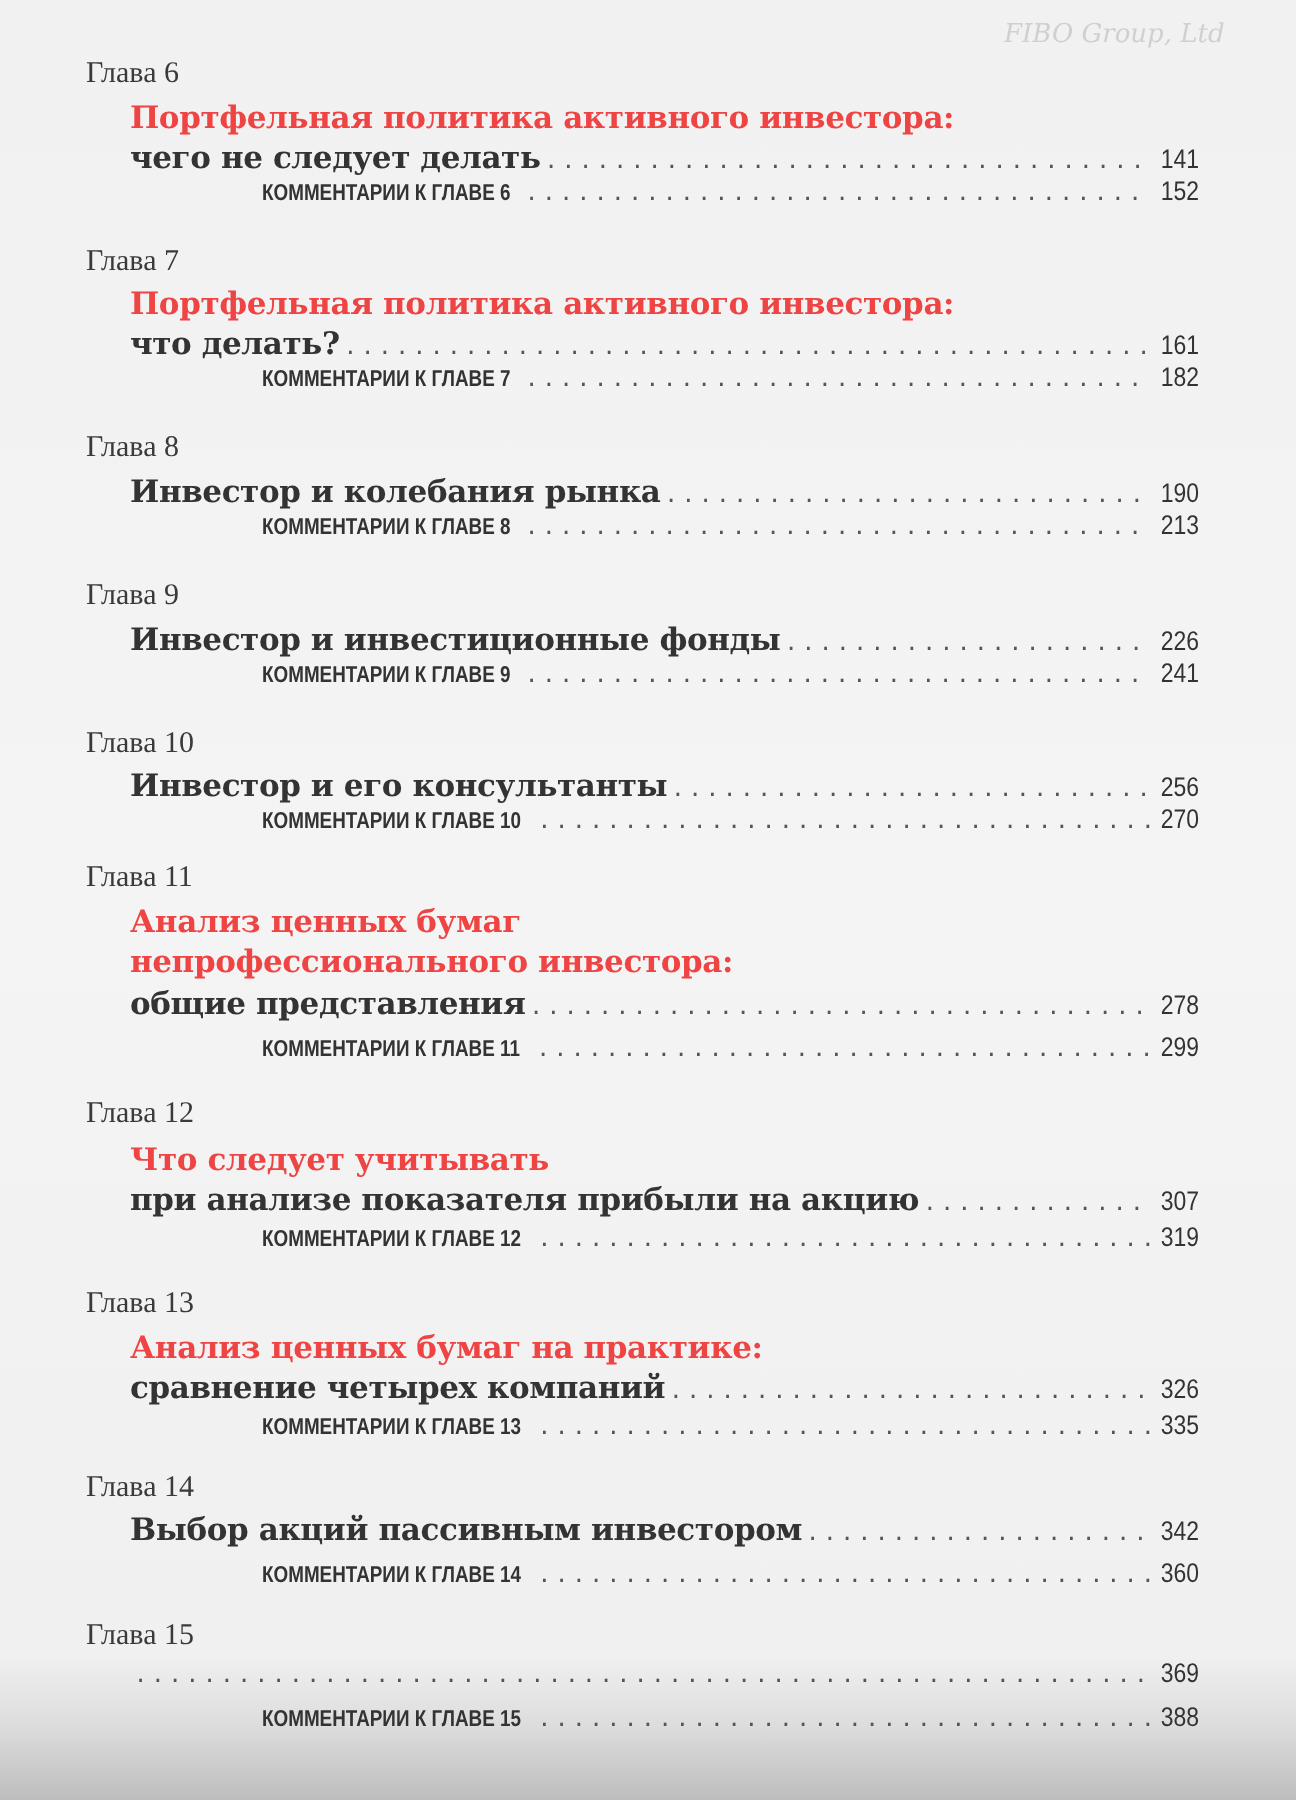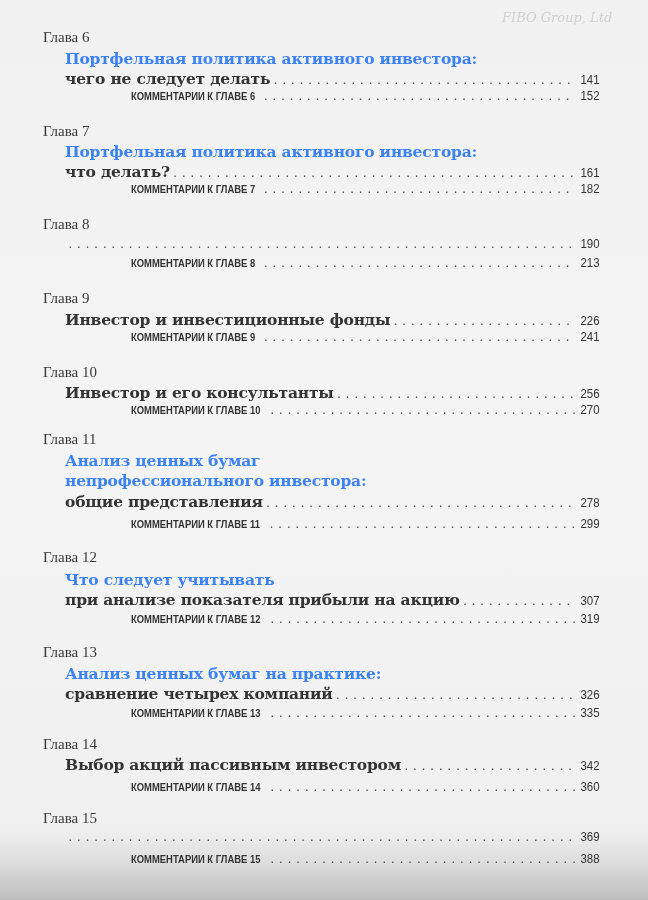--- a/index.html
+++ b/index.html
@@ -3,21 +3,21 @@
 <meta charset="utf-8">
 <style>
   html, body { margin:0; padding:0; }
   body {
     width:648px; height:900px; overflow:hidden; position:relative;
     background: linear-gradient(180deg,#f1f1f1 0%,#f4f4f4 50%,#f0f0f0 92%,#dcdcdc 96%,#bdbdbd 100%);
     font-family:"DejaVu Serif", serif; color:#2e2e2e;
   }
   .ghost { position:absolute; color:#d0d0d0; font-size:13px; font-family:"DejaVu Serif", serif; font-style:italic; }
   .chap { position:absolute; left:43px; font-size:13.5px; color:#3a3a3a; font-family:"Liberation Serif", serif; font-size:15px; }
-  .title { position:absolute; left:65px; font-size:15.5px; font-weight:bold; color:#3b82f6; font-family:"DejaVu Serif", serif; letter-spacing:-0.2px; white-space:nowrap; }
+  .title { position:absolute; left:65px; font-size:15.5px; font-weight:bold; color:#ef4444; font-family:"DejaVu Serif", serif; letter-spacing:-0.2px; white-space:nowrap; }
   .row { position:absolute; display:flex; align-items:baseline; right:48px; }
   .row .txt { white-space:nowrap; }
   .row .dots { flex:1; overflow:hidden; white-space:nowrap; color:#555; font-family:"DejaVu Sans Mono", monospace; font-size:11px; letter-spacing:2px; margin:0 2px; }
   .row .pg { font-family:"Liberation Sans", sans-serif; font-size:13.5px; color:#333; transform:scaleX(0.85); transform-origin:right; white-space:nowrap; }
   .row.t { left:65px; }
   .row.t .txt { font-family:"DejaVu Serif", serif; font-weight:bold; font-size:15.5px; letter-spacing:-0.2px; color:#333; }
   .row.c { left:87px;padding-left:44px; }
   .row.c .txt { font-family:"Liberation Sans", sans-serif; font-weight:bold; font-size:11.5px; color:#333; transform:scaleX(0.82); transform-origin:left; display:inline-block; margin-right:-22px; }
 </style>
 </head>
@@ -53,20 +53,21 @@
   <div class="row c" style="top:181px">
       <span class="txt">КОММЕНТАРИИ К ГЛАВЕ 7</span>
       <span class="dots">........................................................................</span>
       <span class="pg">182</span>
     </div>
 </div>
 
 <div>
   <div class="chap" style="top:216px">Глава 8</div>
   <div class="row t" style="top:236px">
+      <span class="txt">Инвестор и колебания рынка</span>
       <span class="dots">........................................................................</span>
       <span class="pg">190</span>
     </div>
   <div class="row c" style="top:255px">
       <span class="txt">КОММЕНТАРИИ К ГЛАВЕ 8</span>
       <span class="dots">........................................................................</span>
       <span class="pg">213</span>
     </div>
 </div>
 

